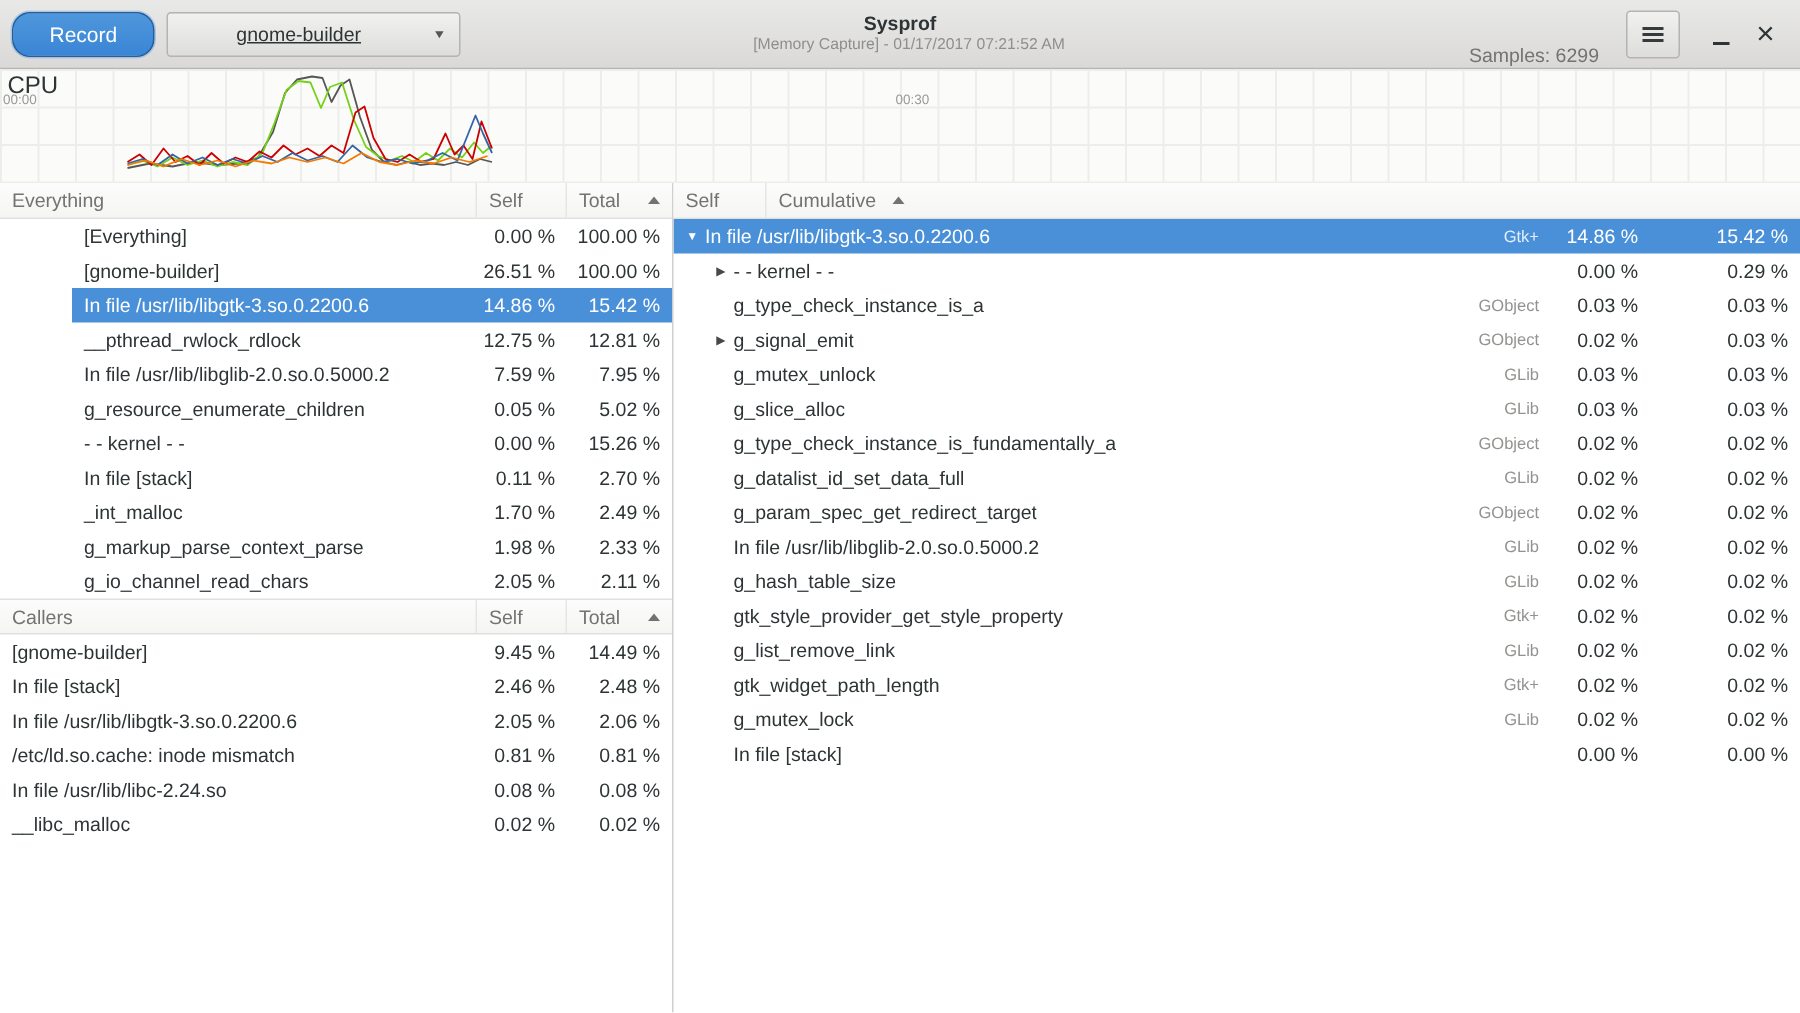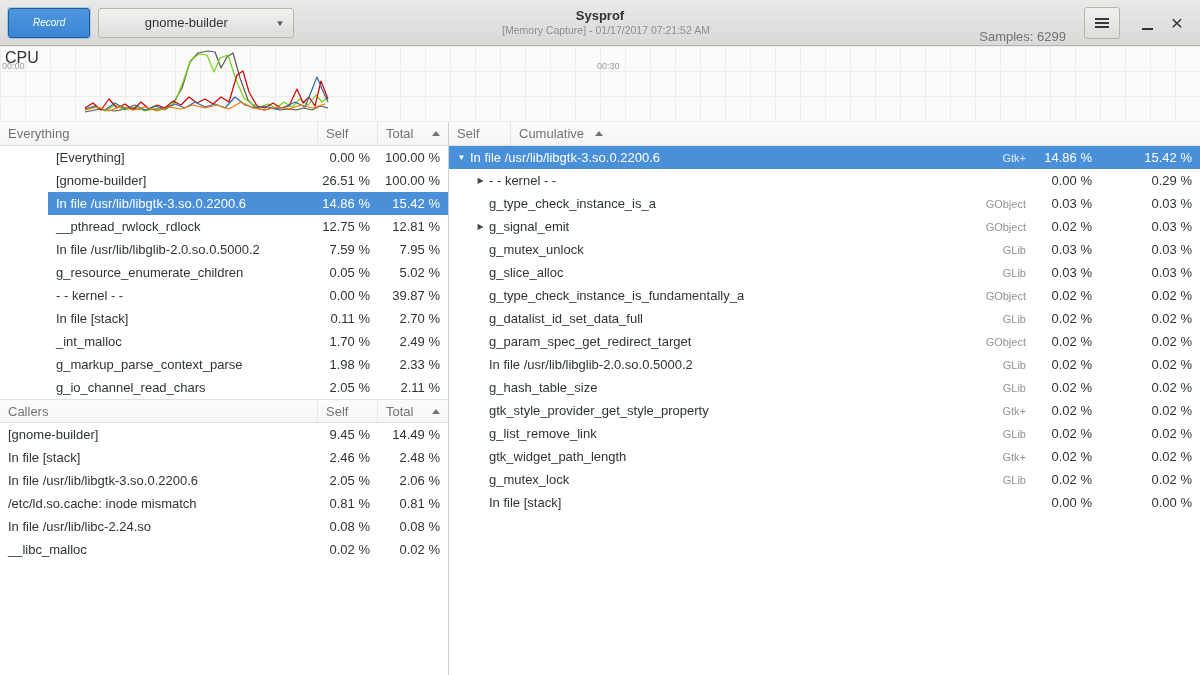--- a/index.html
+++ b/index.html
@@ -3,28 +3,28 @@
 <meta charset="utf-8">
 <style>
   * { margin:0; padding:0; box-sizing:border-box; }
   html,body { width:1200px; height:675px; overflow:hidden; background:#fff;
     font-family:"Liberation Sans", sans-serif; -webkit-font-smoothing:antialiased; }
 
   
   .headerbar { position:relative; display:flex; align-items:center; height:46px;
     padding:0 8px; background:linear-gradient(to bottom,#e9e9e8,#dad9d8);
     border-bottom:1px solid #b4b4b1; }
-  .record-btn { height:30px; padding:0 24px; font-size:10px; color:#fff;
+  .record-btn { height:30px; padding:0 24px; font-size:14px; color:#fff;
     background:linear-gradient(to bottom,#4f97dc,#3a85d5); border:1px solid #1f5f9e;
-    border-radius:3px; box-shadow:0 0 0 1px rgba(74,144,217,.35); font-family:inherit; cursor:pointer;font-style:italic; }
+    border-radius:12px; box-shadow:0 0 0 1px rgba(74,144,217,.35); font-family:inherit; cursor:pointer; }
   .combo { position:relative; height:30px; width:196px; margin-left:8px; font-size:13px;
     color:#2e3436; background:linear-gradient(to bottom,#f1f1f0,#dddddb);
     border:1px solid #b4b4b1; border-radius:3px; font-family:inherit; cursor:pointer; }
   .combo .combo-label { position:absolute; left:0; right:20px; top:0; bottom:0;
-    display:flex; align-items:center; justify-content:center; }
+    display:flex; align-items:center; justify-content:center;text-decoration:underline; }
   .combo .arrow { position:absolute; right:9px; top:50%; transform:translateY(-50%) scaleX(1.2);
     font-size:8px; color:#55565a; }
   .titlebox { position:absolute; left:50%; top:50%; transform:translate(-50%,-50%);
     text-align:center; line-height:1.3; }
   .title { font-size:13px; font-weight:bold; color:#2e3436; }
   .subtitle { font-size:10.5px; color:#8e8e8c;padding-left:12px; }
   .hb-right { margin-left:auto; display:flex; align-items:center; }
   .samples { font-size:13px; color:#737373; margin-right:18px;margin-top:28px; }
   .menu-btn { width:36px; height:32px; display:flex; align-items:center; justify-content:center;
     background:linear-gradient(to bottom,#f1f1f0,#dddddb); border:1px solid #b4b4b1;
@@ -169,21 +169,21 @@
             <span class="cell c-total">7.95 %</span>
           </div>
           <div class="row">
             <span class="cell c-name">g_resource_enumerate_children</span>
             <span class="cell c-self">0.05 %</span>
             <span class="cell c-total">5.02 %</span>
           </div>
           <div class="row">
             <span class="cell c-name">- - kernel - -</span>
             <span class="cell c-self">0.00 %</span>
-            <span class="cell c-total">39.87 %</span>
+            <span class="cell c-total">15.26 %</span>
           </div>
           <div class="row">
             <span class="cell c-name">In file [stack]</span>
             <span class="cell c-self">0.11 %</span>
             <span class="cell c-total">2.70 %</span>
           </div>
           <div class="row">
             <span class="cell c-name">_int_malloc</span>
             <span class="cell c-self">1.70 %</span>
             <span class="cell c-total">2.49 %</span>

